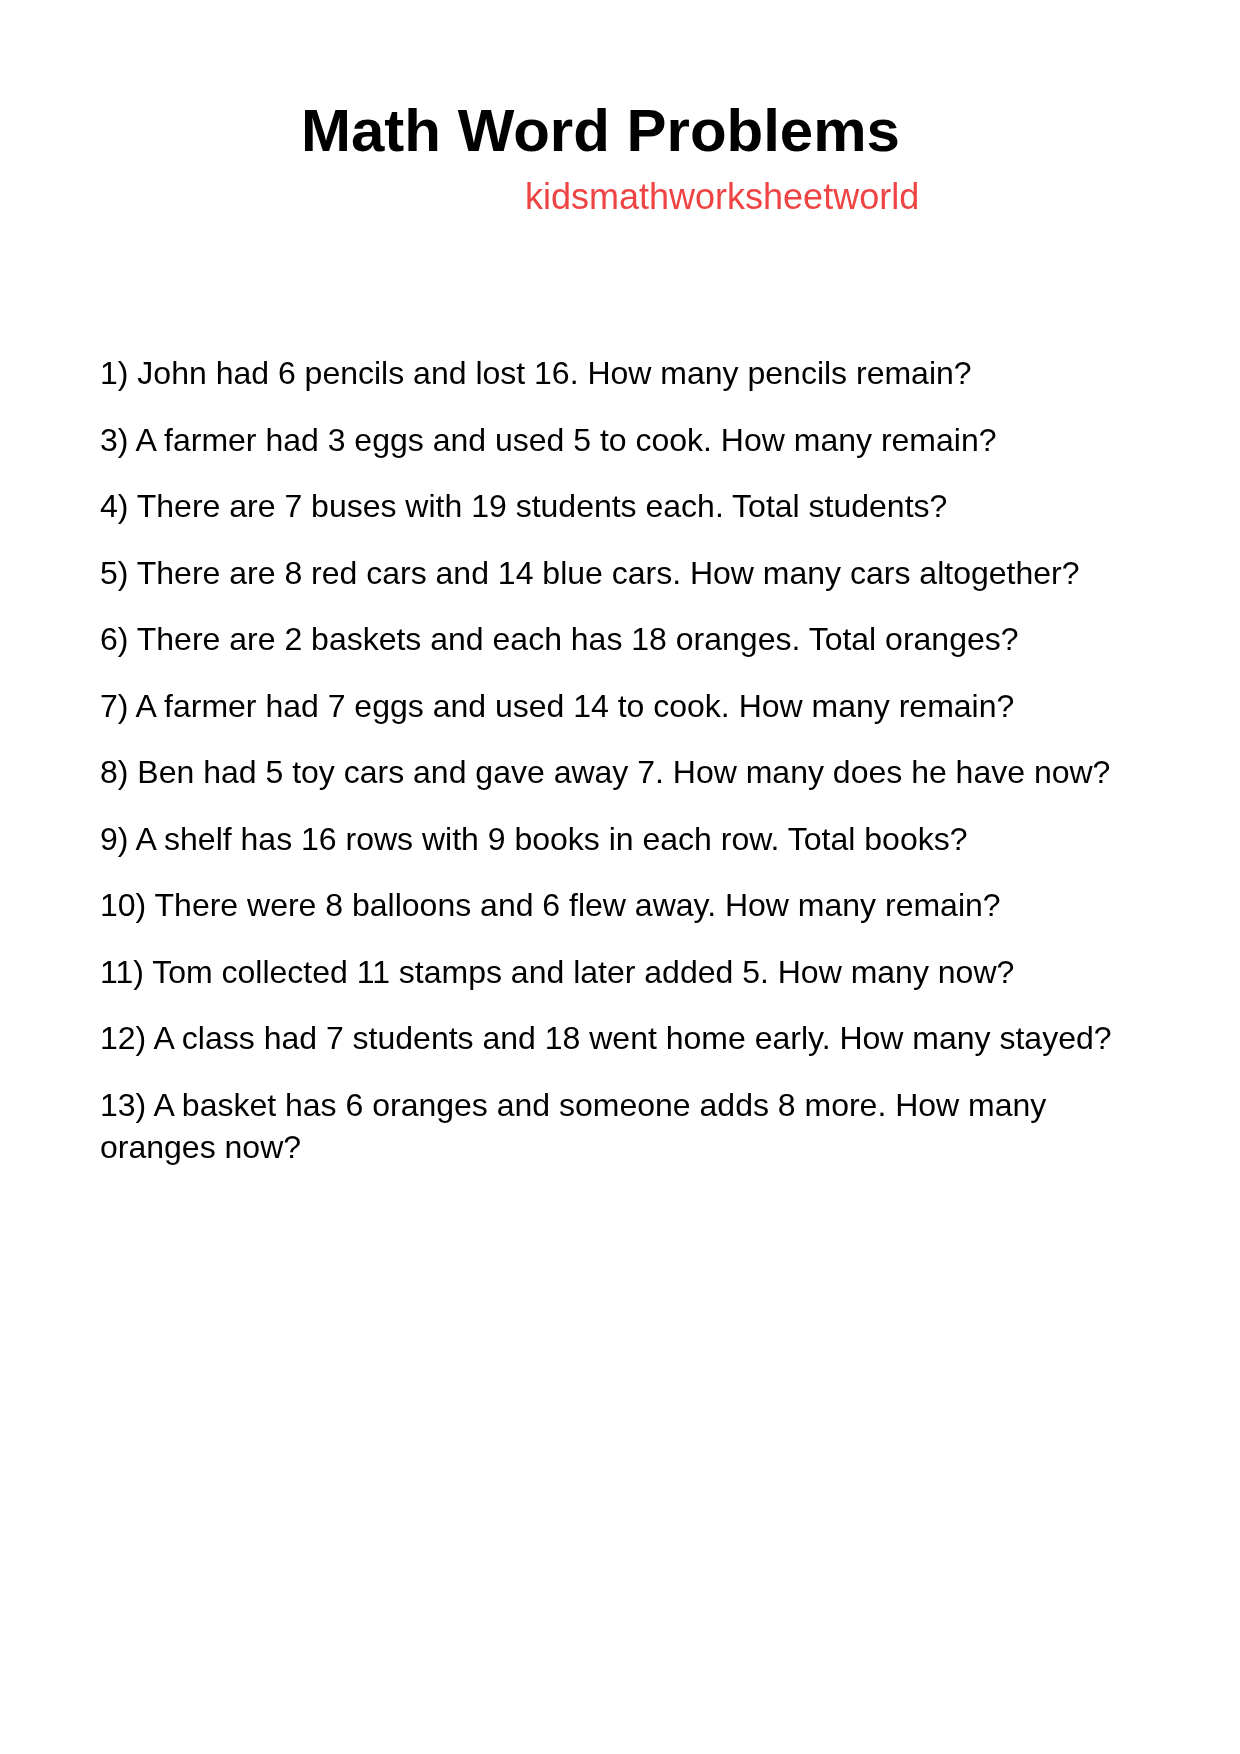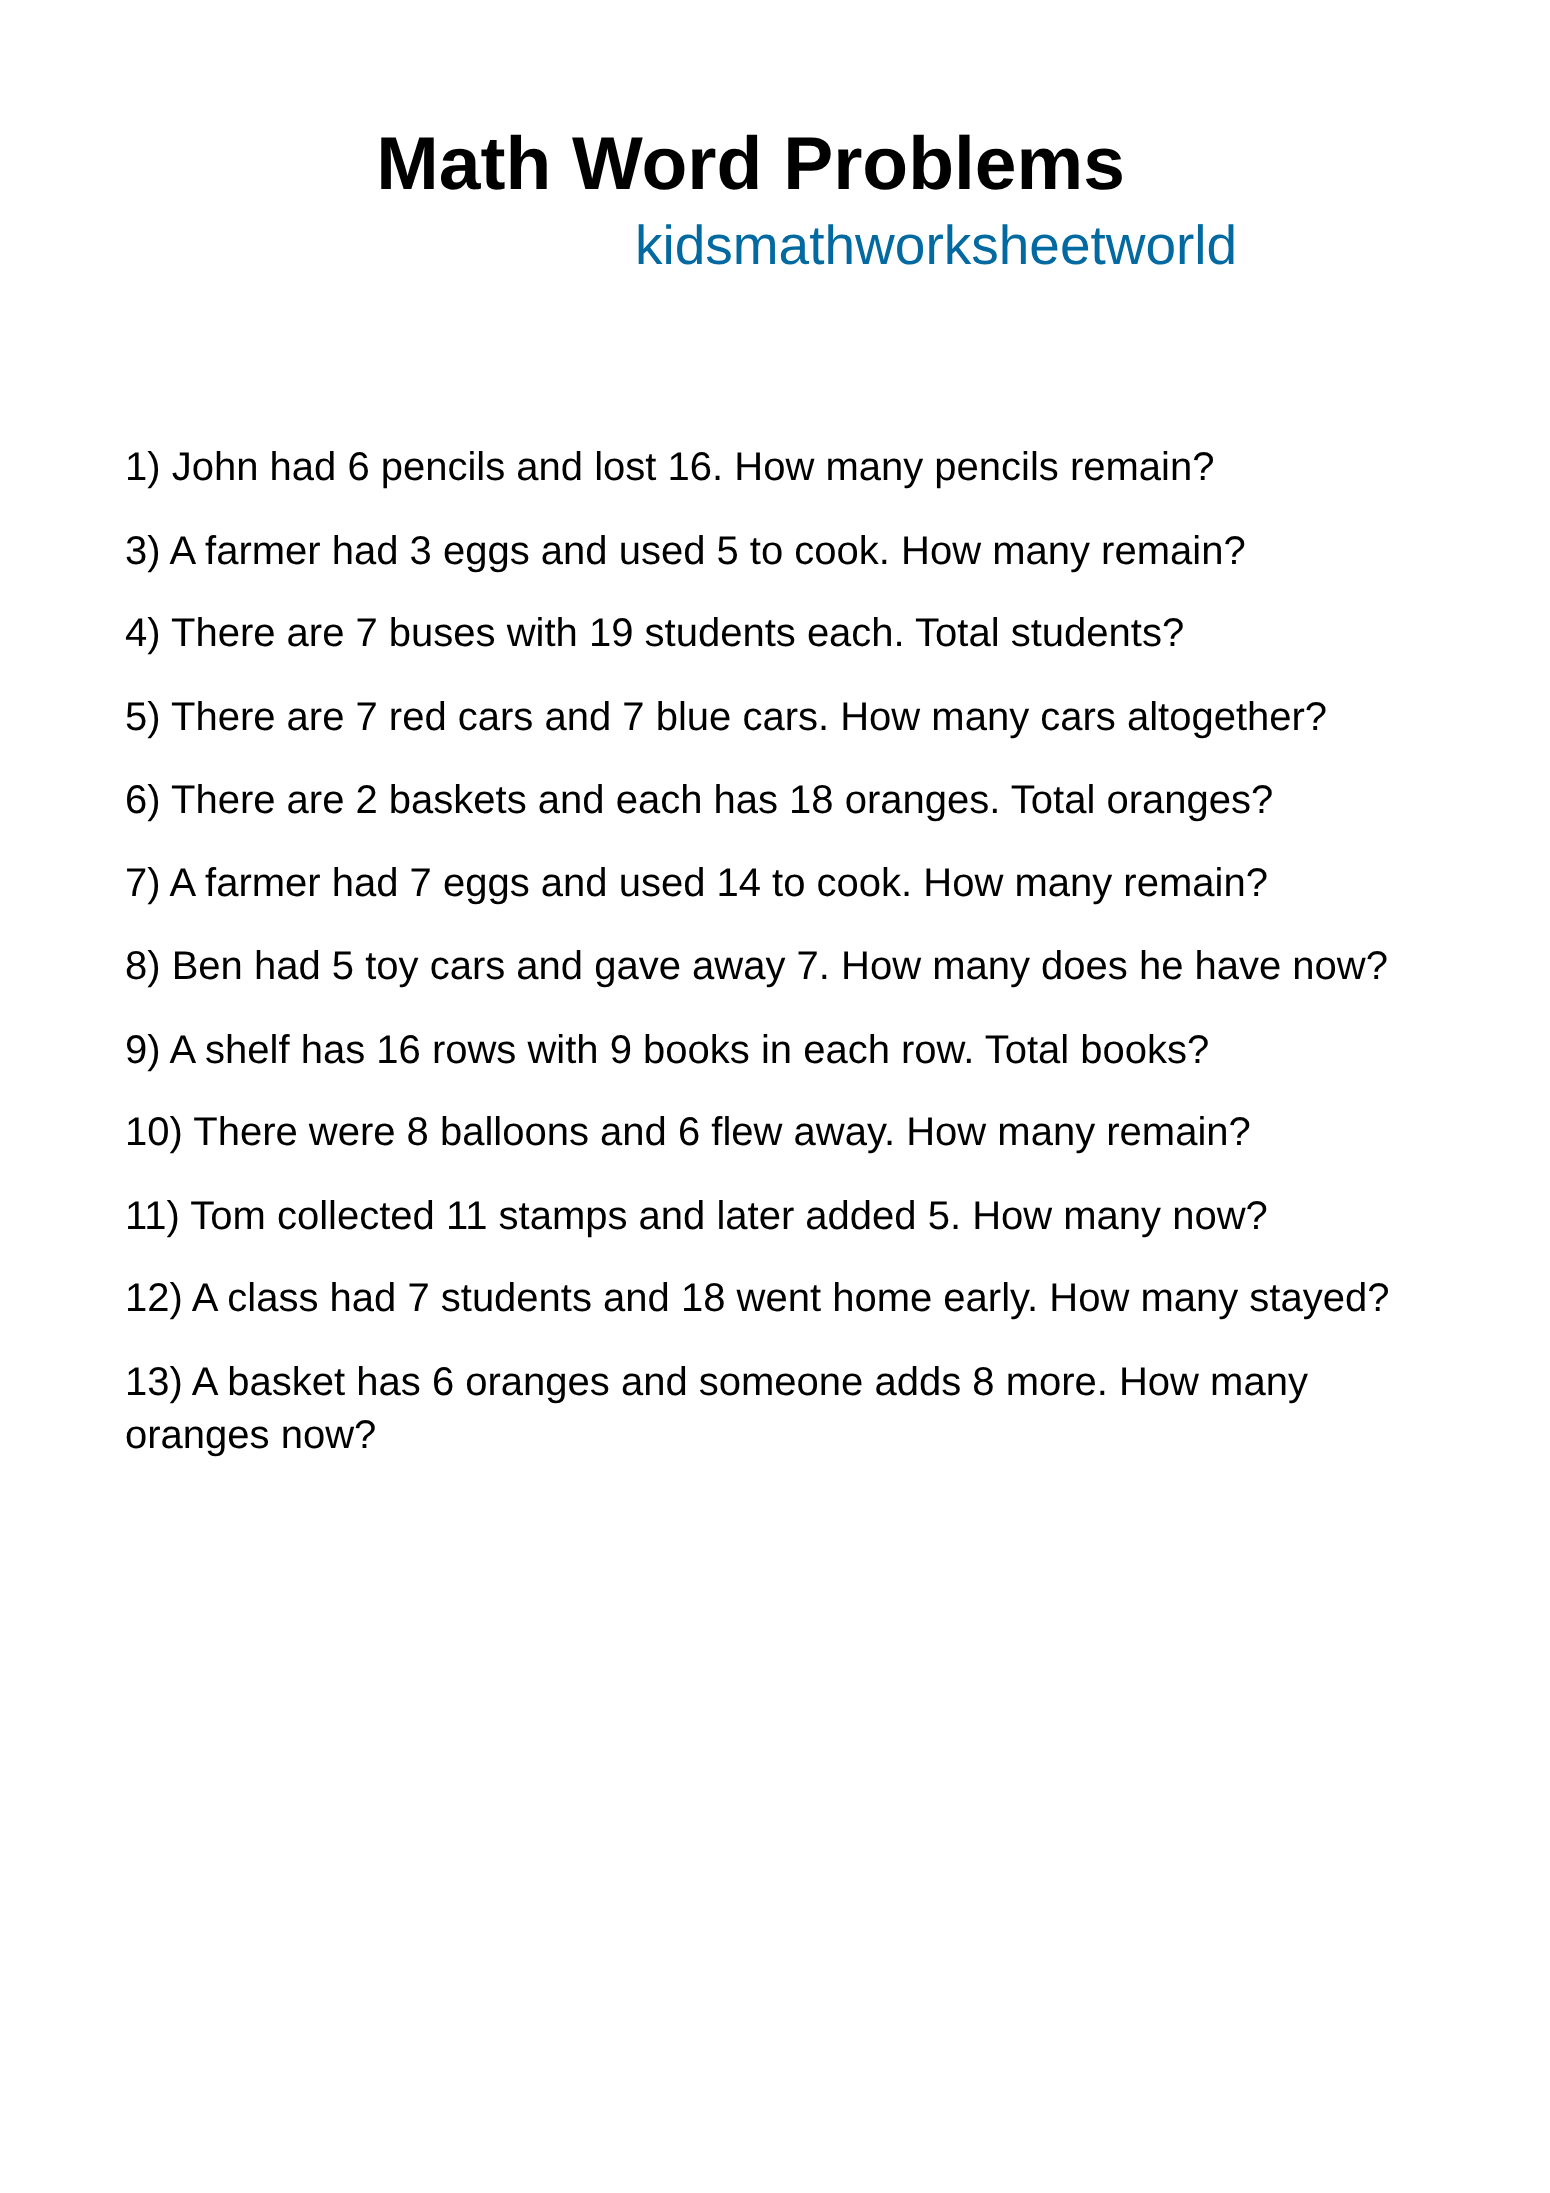--- a/index.html
+++ b/index.html
@@ -20,25 +20,25 @@
     left: 301px;
     top: 101px;
     font-size: 60px;
     line-height: 60px;
     white-space: nowrap;
     margin: 0;
     font-weight: bold;
   }
   .subtitle {
     position: absolute;
-    left: 508px;
+    left: 525px;
     top: 180px;
-    font-size: 44px;
+    font-size: 36px;
     line-height: 34px;
-    color: #0369a1;
+    color: #ef4444;
     white-space: nowrap;
   }
   .problems {
     position: absolute;
     left: 100px;
     top: 352px;
     width: 1050px;
     margin: 0;
     padding: 0;
     list-style: none;
@@ -53,21 +53,21 @@
 </head>
 <body>
 
 <h1 class="title">Math Word Problems</h1>
 <div class="subtitle">kidsmathworksheetworld</div>
 
 <ol class="problems">
   <li class="problem">1) John had 6 pencils and lost 16. How many pencils remain?</li>
   <li class="problem">3) A farmer had 3 eggs and used 5 to cook. How many remain?</li>
   <li class="problem">4) There are 7 buses with 19 students each. Total students?</li>
-  <li class="problem">5) There are 7 red cars and 7 blue cars. How many cars altogether?</li>
+  <li class="problem">5) There are 8 red cars and 14 blue cars. How many cars altogether?</li>
   <li class="problem">6) There are 2 baskets and each has 18 oranges. Total oranges?</li>
   <li class="problem">7) A farmer had 7 eggs and used 14 to cook. How many remain?</li>
   <li class="problem">8) Ben had 5 toy cars and gave away 7. How many does he have now?</li>
   <li class="problem">9) A shelf has 16 rows with 9 books in each row. Total books?</li>
   <li class="problem">10) There were 8 balloons and 6 flew away. How many remain?</li>
   <li class="problem">11) Tom collected 11 stamps and later added 5. How many now?</li>
   <li class="problem">12) A class had 7 students and 18 went home early. How many stayed?</li>
   <li class="problem">13) A basket has 6 oranges and someone adds 8 more. How many oranges now?</li>
 </ol>
 

